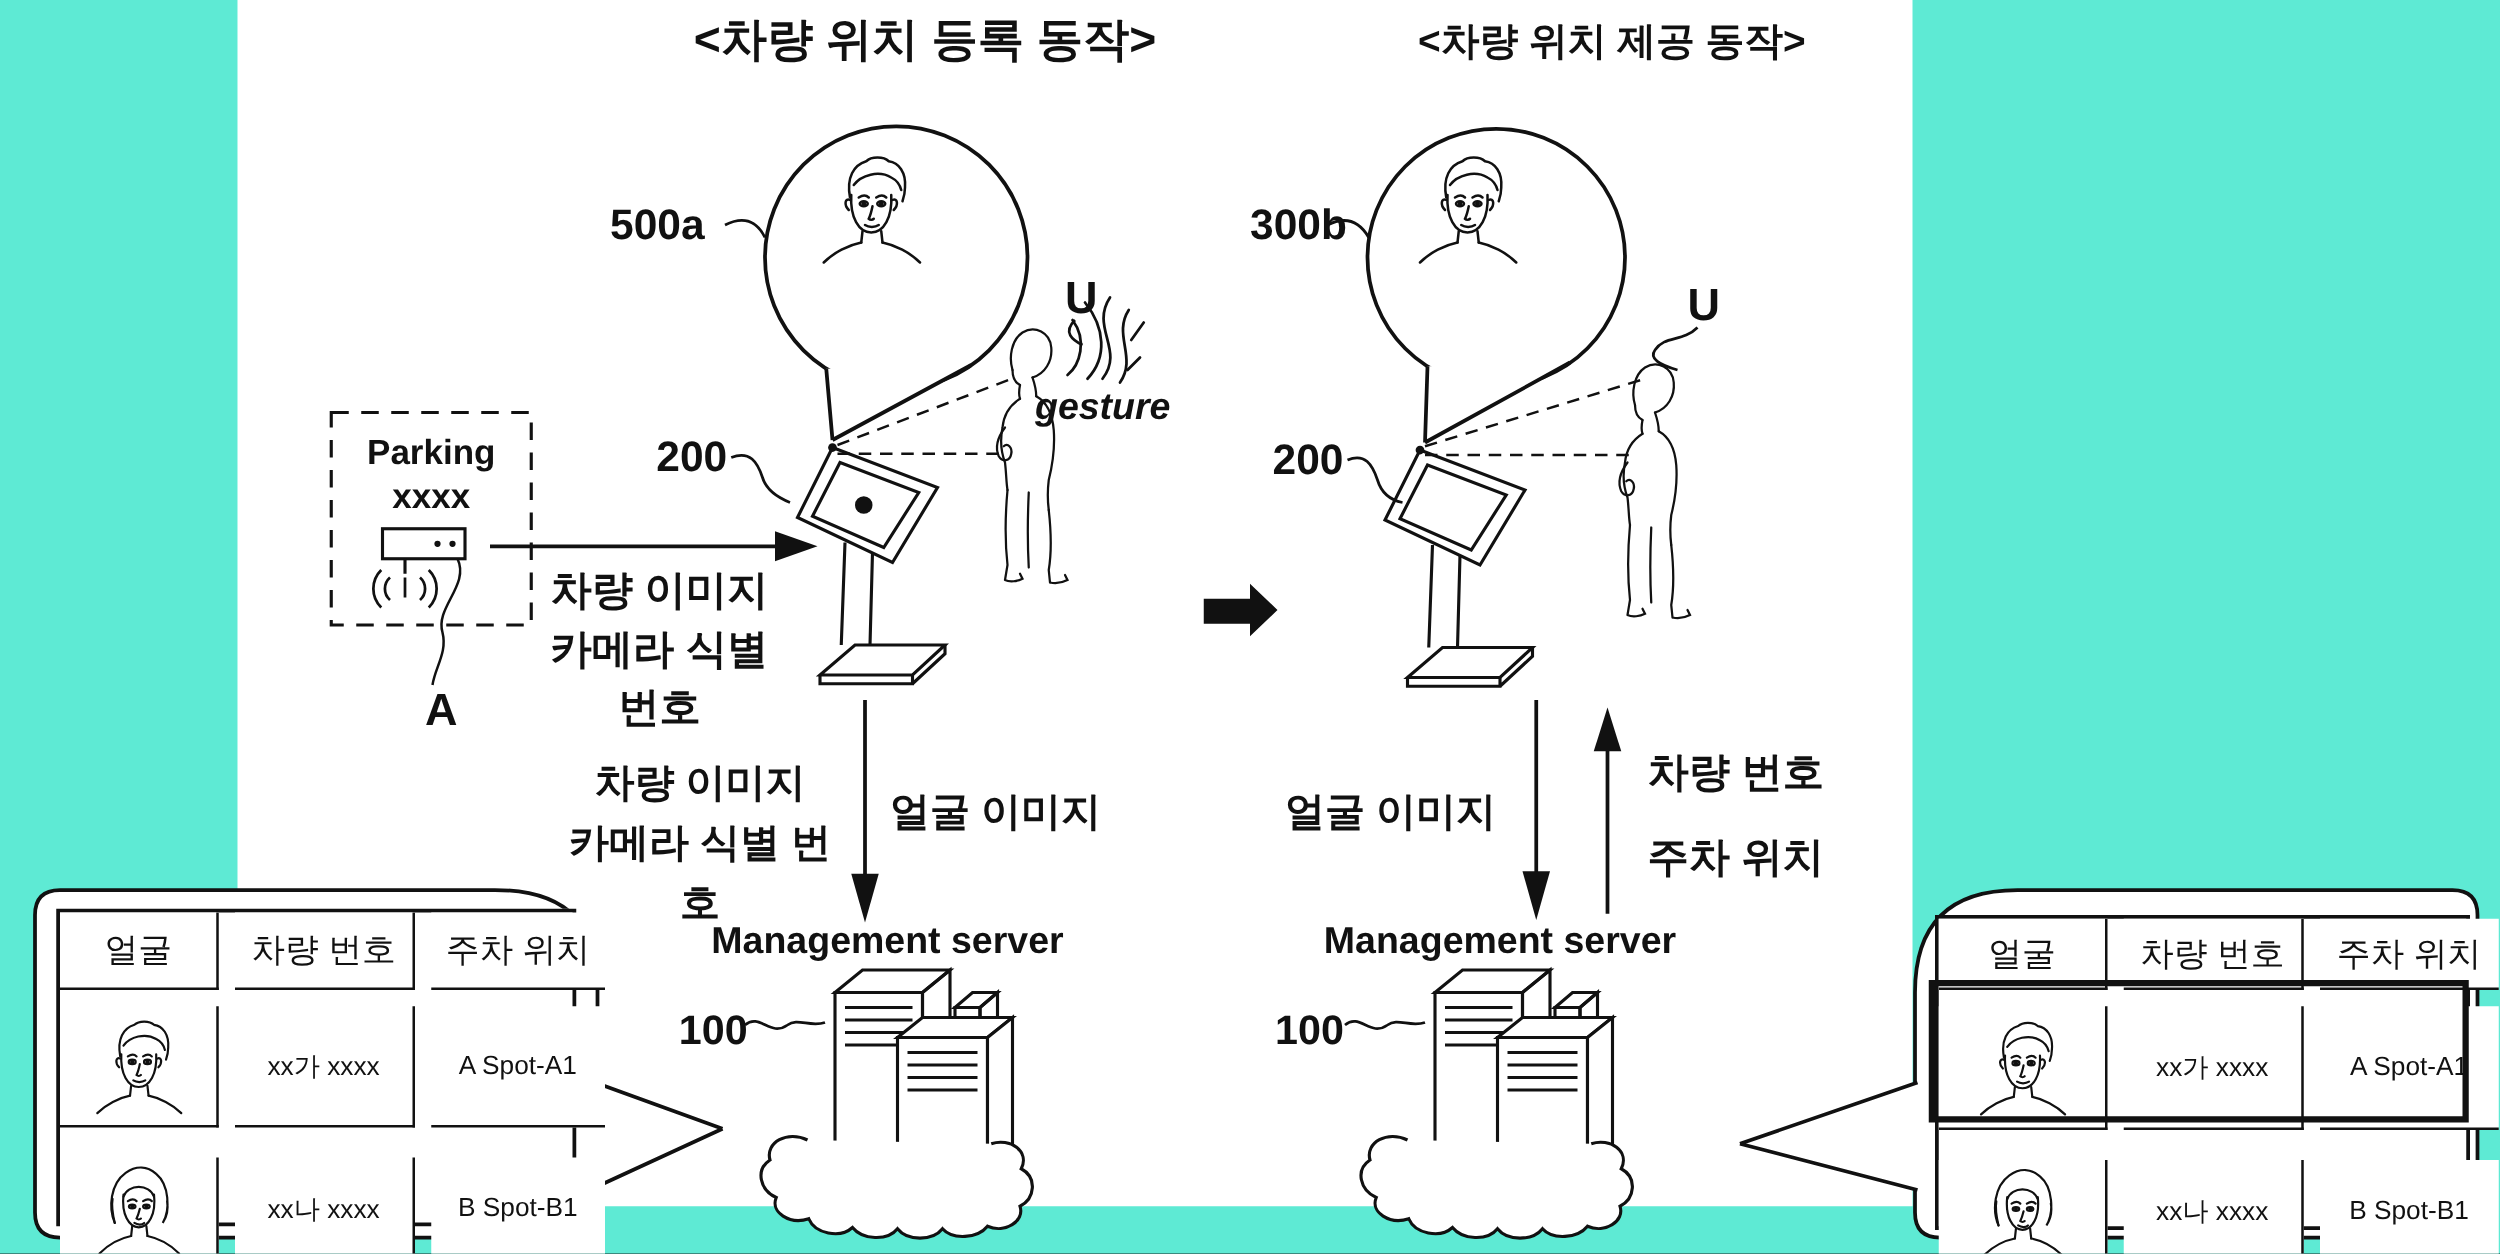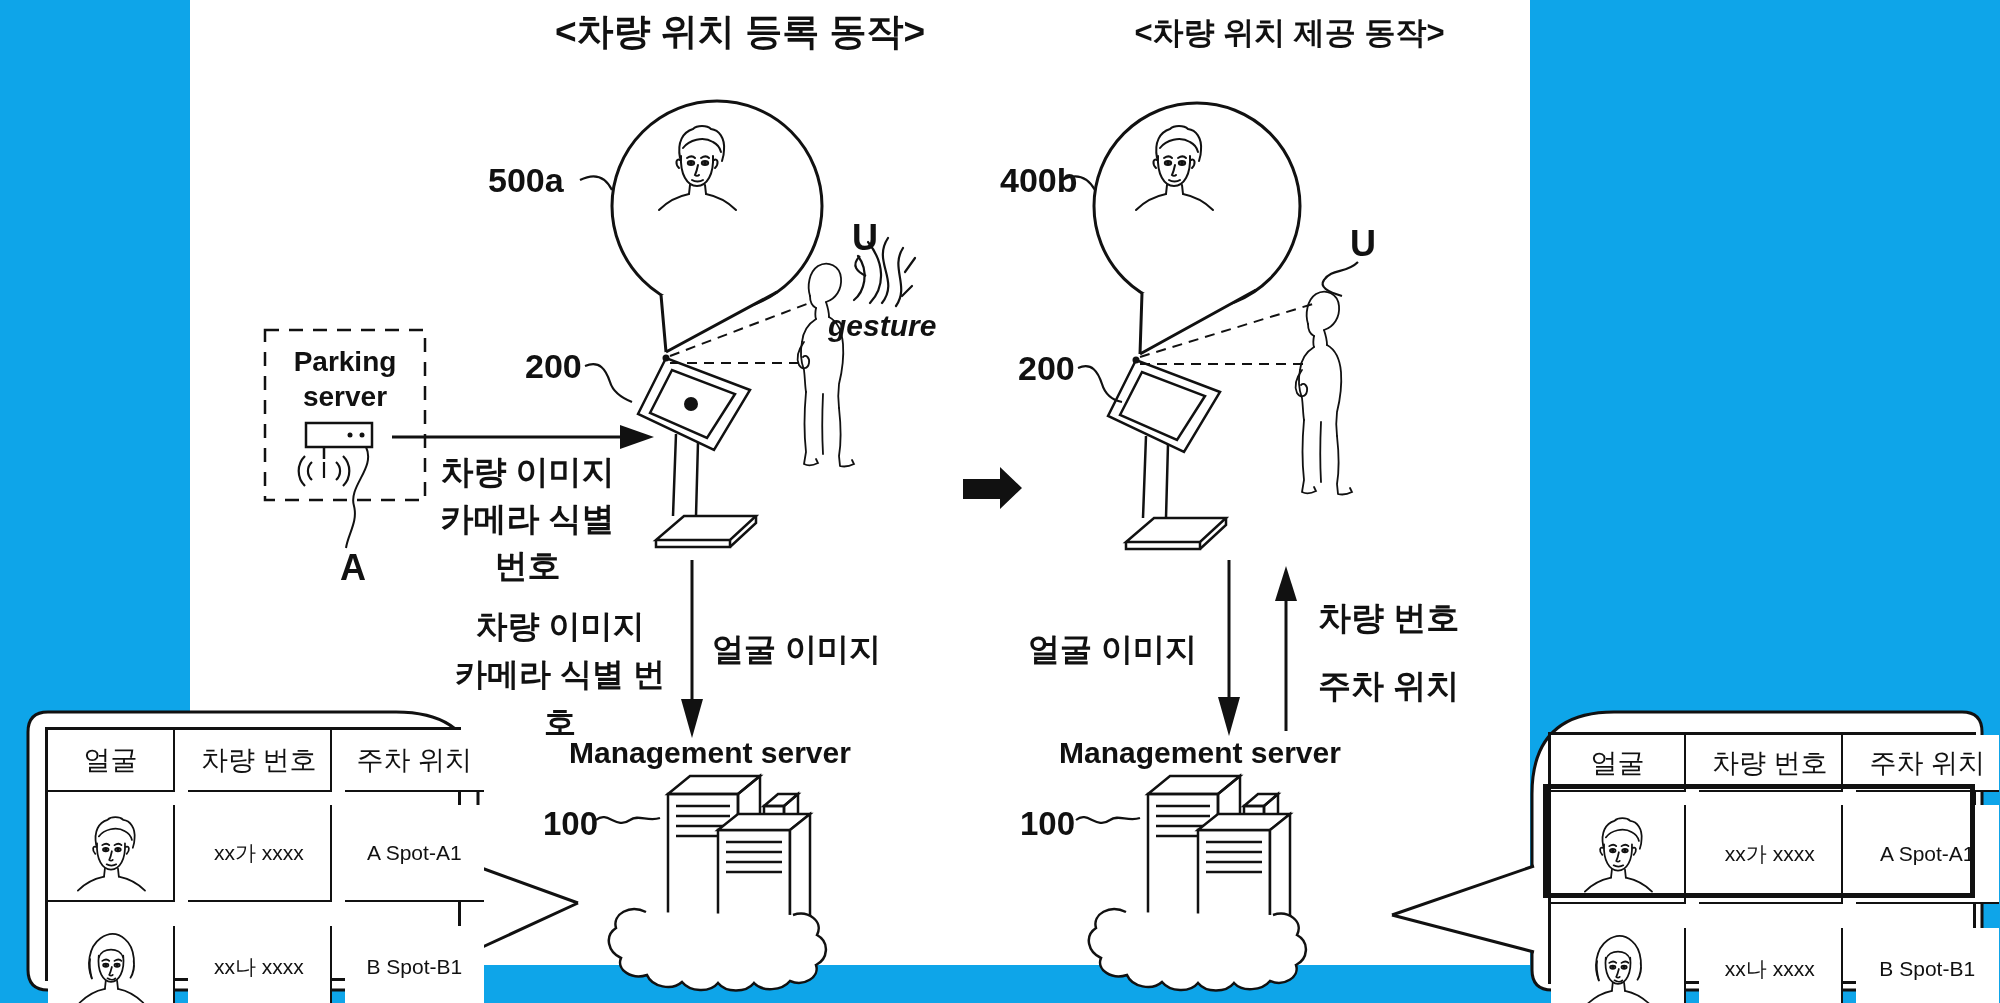--- a/index.html
+++ b/index.html
@@ -1,16 +1,16 @@
 <!DOCTYPE html>
 <html><head>
 <meta charset="utf-8">
 <style>
   html,body{margin:0;padding:0;background:#000;}
-  .stage{position:relative;width:2000px;height:1003px;background:#0ea5e9;overflow:hidden;
+  .stage{position:relative;width:2000px;height:1003px;background:#5eead4;overflow:hidden;
          font-family:"Liberation Sans","DejaVu Sans",sans-serif;color:#111;}
   .main-area{position:absolute;left:190px;top:0;width:1340px;height:965px;background:#fff;}
   svg.art{position:absolute;left:0;top:0;z-index:2;}
   .lbl{position:absolute;z-index:3;color:#111;white-space:pre-line;line-height:1.2;}
   .ctr{text-align:center;}
   .diagram-table{position:absolute;z-index:4;display:grid;border:3px solid #111;background:#fff;gap:13px;}
   .diagram-table .cell{border-right:2.5px solid #111;border-bottom:2.5px solid #111;
        display:flex;align-items:center;justify-content:center;background:#fff;}
   .diagram-table .cell.last-col{border-right:none;}
   .diagram-table .cell.last-row{border-bottom:none;margin-top:11px;}
@@ -216,32 +216,32 @@
       <path d="M1614,712 H1962 Q1982,712 1982,732 V970 Q1982,990 1962,990 H1552 Q1532,990 1532,970 V794 Q1532,712 1614,712 Z" fill="#fff"></path>
       <path d="M1534,866 L1392,915 L1534,952 Z" fill="#fff" stroke="none"></path>
       <path d="M1534,866 L1392,915 M1392,915 L1534,952" fill="none"></path>
     </g>
   </svg>
 
   <div class="lbl ctr" style="left:545px;top:10px;width:390px;font-size:37px;font-weight:600;">&lt;차량 위치 등록 동작&gt;</div>
   <div class="lbl ctr" style="left:1132px;top:14px;width:315px;font-size:31px;font-weight:600;text-align:center;">&lt;차량 위치 제공 동작&gt;</div>
 
   <div class="lbl" style="left:488px;top:160px;font-size:34px;font-weight:700;">500a</div>
-  <div class="lbl" style="left:1000px;top:160px;font-size:34px;font-weight:700;">400b</div>
+  <div class="lbl" style="left:1000px;top:160px;font-size:34px;font-weight:700;">300b</div>
 
   <div class="lbl" style="left:525px;top:346px;font-size:34px;font-weight:700;">200</div>
   <div class="lbl" style="left:1018px;top:348px;font-size:34px;font-weight:700;">200</div>
 
   <div class="lbl" style="left:852px;top:216px;font-size:36px;font-weight:700;">U</div>
   <div class="lbl" style="left:1350px;top:222px;font-size:36px;font-weight:700;">U</div>
 
   <div class="lbl" style="left:828px;top:308px;font-size:30px;font-weight:600;font-style:italic;">gesture</div>
 
   <div class="lbl ctr" style="left:275px;top:344px;width:140px;font-size:28px;font-weight:600;line-height:1.25;">Parking
-server</div>
+xxxx</div>
   <div class="lbl" style="left:340px;top:546px;font-size:36px;font-weight:700;">A</div>
 
   <div class="lbl ctr" style="left:430px;top:448px;width:195px;font-size:33px;font-weight:600;line-height:1.43;">차량 이미지
 카메라 식별
 번호</div>
 
   <div class="lbl ctr" style="left:440px;top:602px;width:240px;font-size:32px;font-weight:600;line-height:1.5;">차량 이미지
 카메라 식별 번호</div>
   <div class="lbl" style="left:712px;top:630px;font-size:32px;font-weight:600;">얼굴 이미지</div>
 

